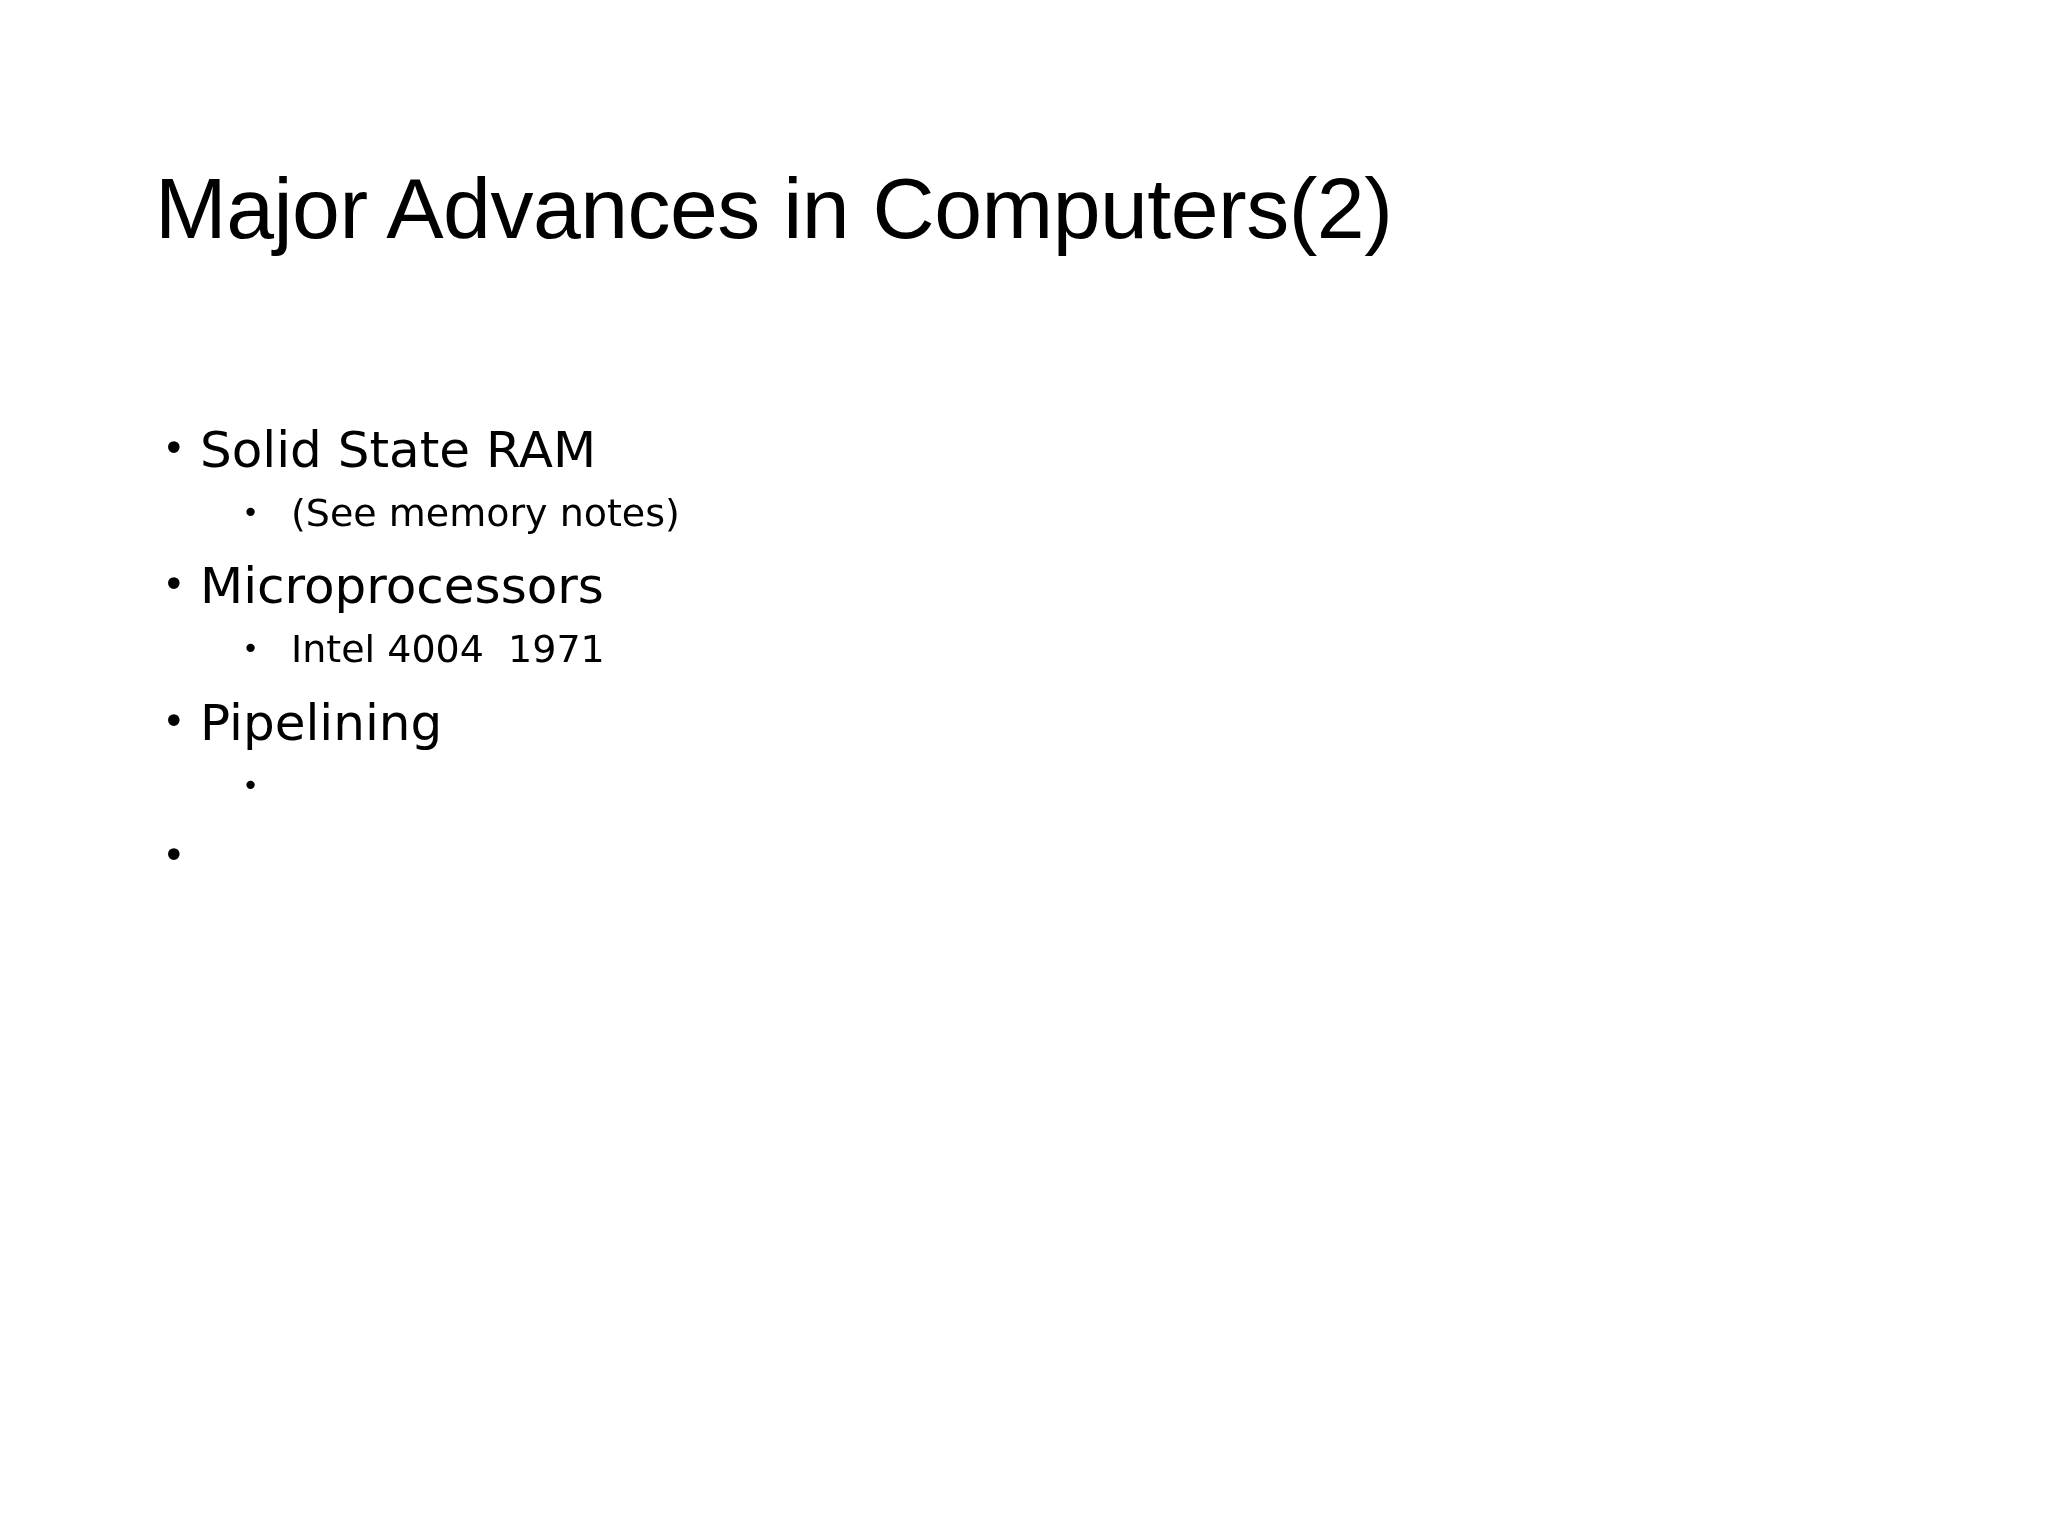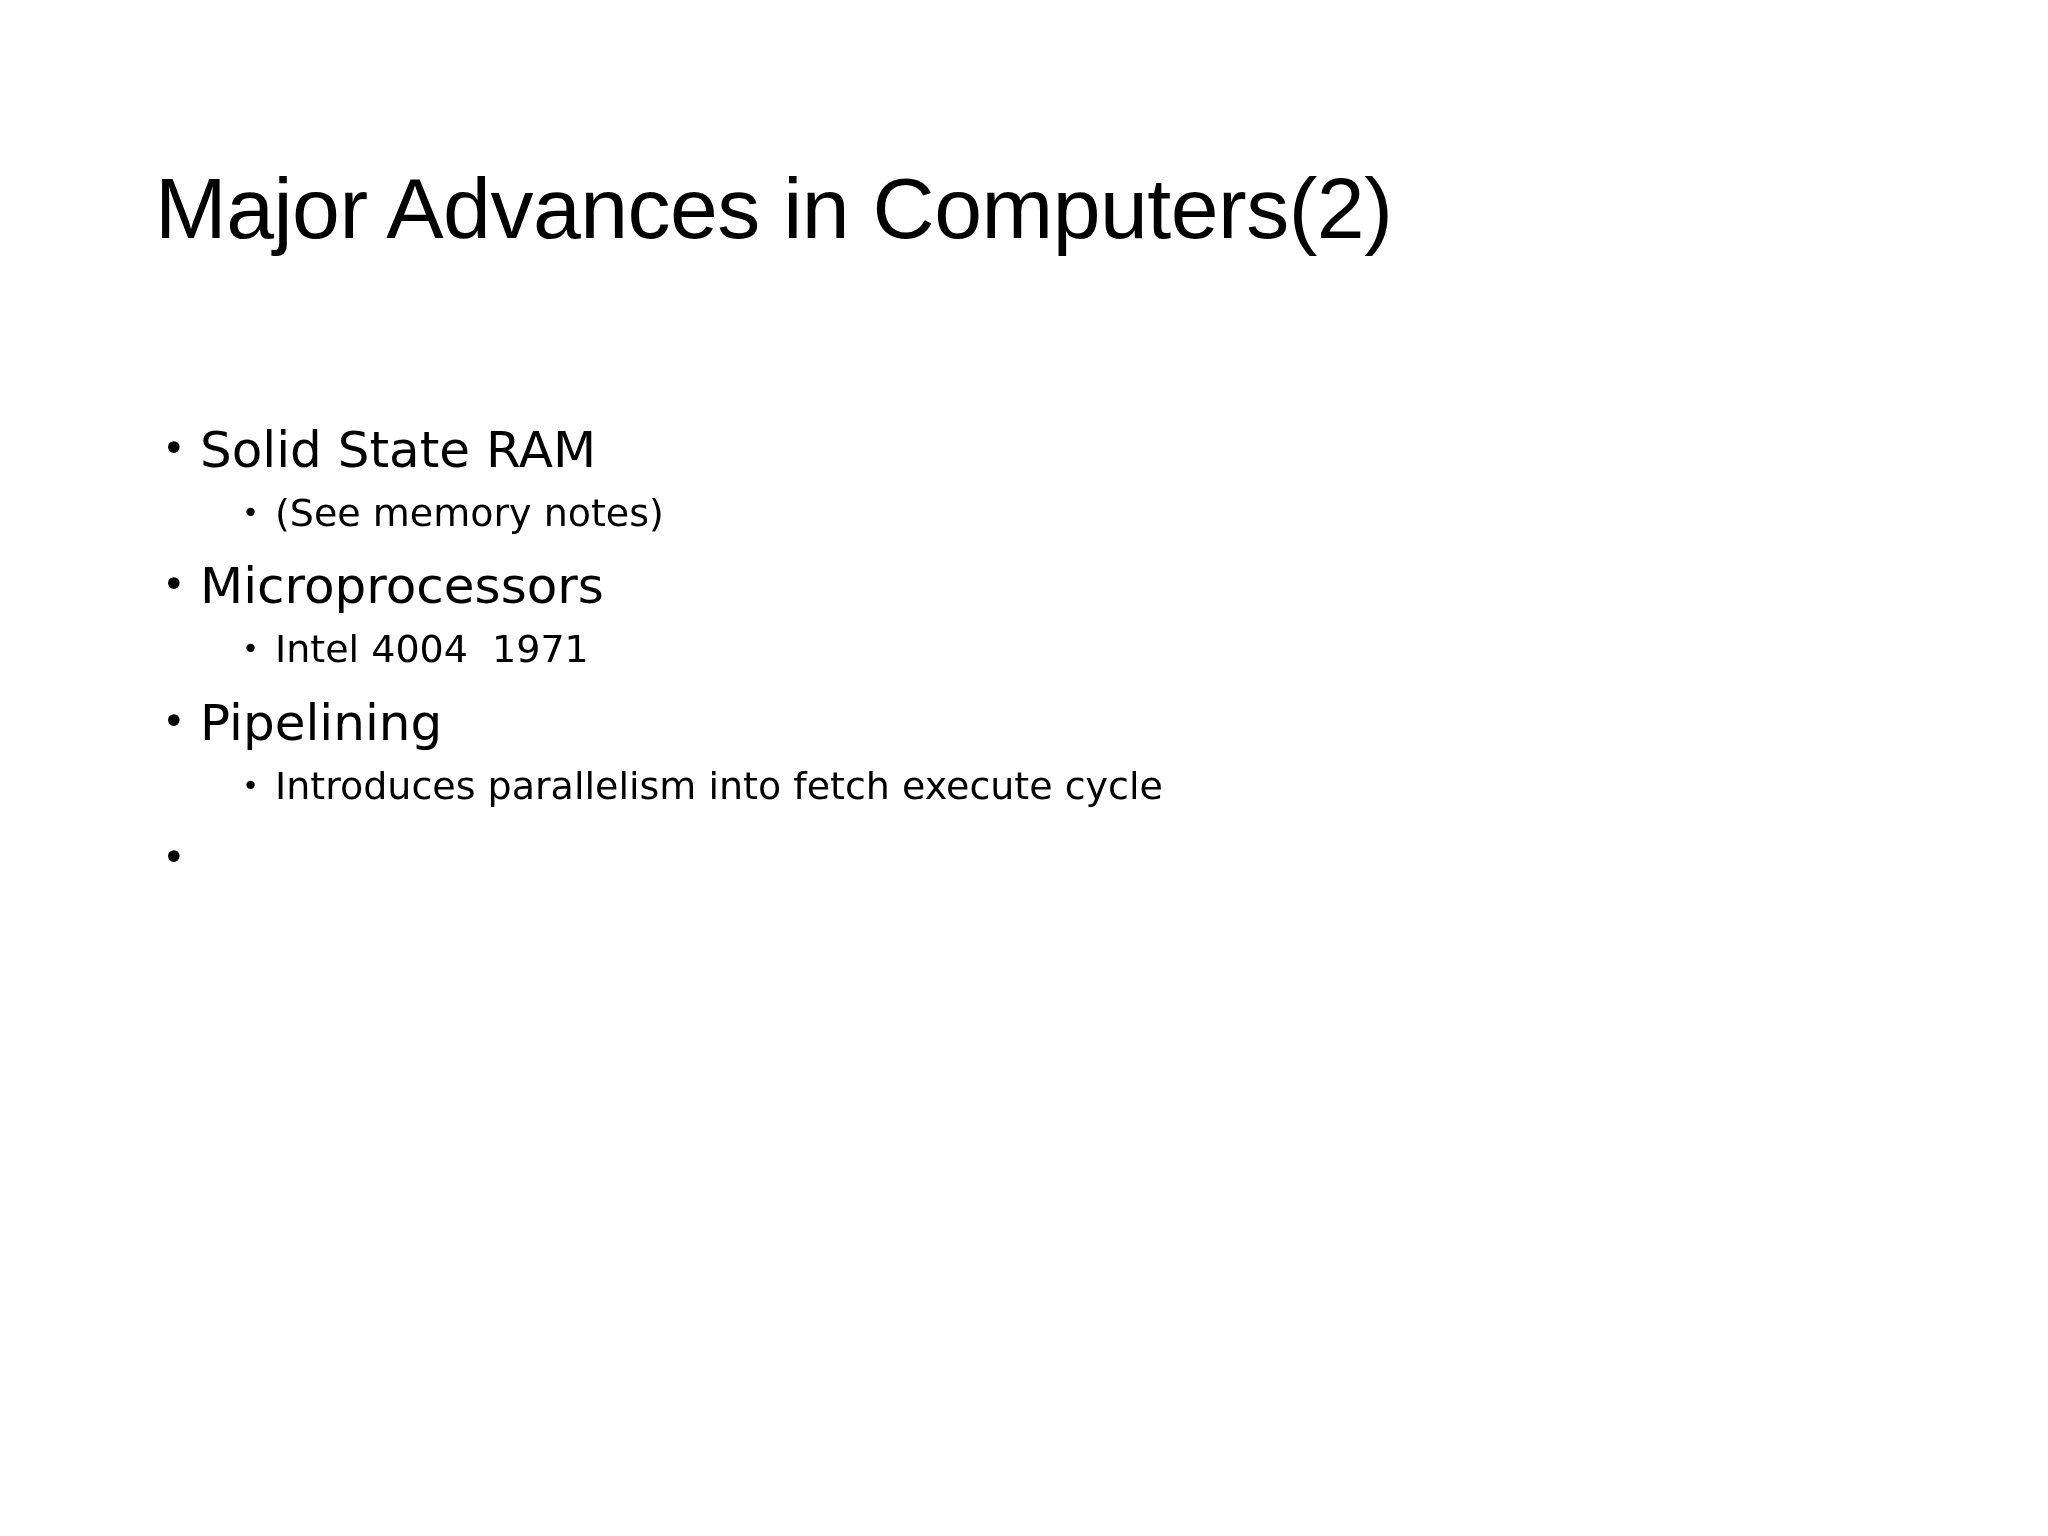--- a/index.html
+++ b/index.html
@@ -83,20 +83,21 @@
   .level-2 .bullet-glyph {
     flex: 0 0 auto;
     width: 33px;
     font-size: 29px;
     line-height: 1.52;
     text-align: left;
   }
   .level-2 .bullet-text {
     flex: 0 1 auto;
     white-space: pre;
+    margin-left: 16px;
   }
 
   .group {
     margin-bottom: 18px;
   }
   .group:last-child {
     margin-bottom: 0;
   }
 </style>
 </head>
@@ -130,21 +131,20 @@
       </div>
     </div>
 
     <div class="group">
       <div class="bullet-row level-1">
         <span class="bullet-glyph">•</span>
         <span class="bullet-text">Pipelining</span>
       </div>
       <div class="bullet-row level-2">
         <span class="bullet-glyph">•</span>
-        <span class="bullet-text">Introduces parallelism into fetch execute cycle</span>
       </div>
     </div>
 
     <div class="group">
       <div class="bullet-row level-1">
         <span class="bullet-glyph">•</span>
       </div>
     </div>
 
   </div>

